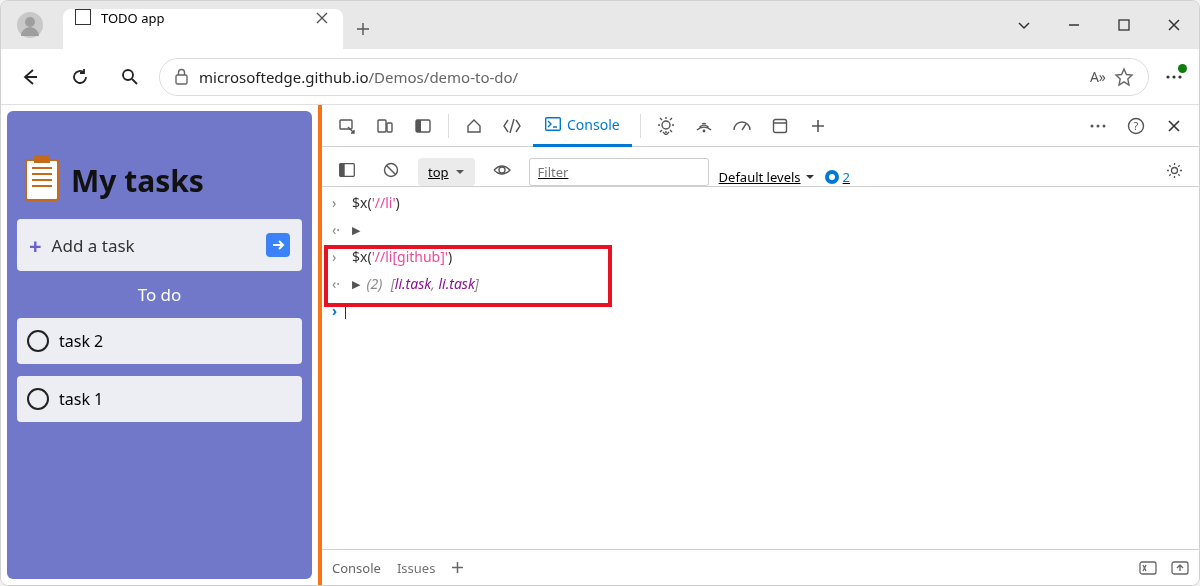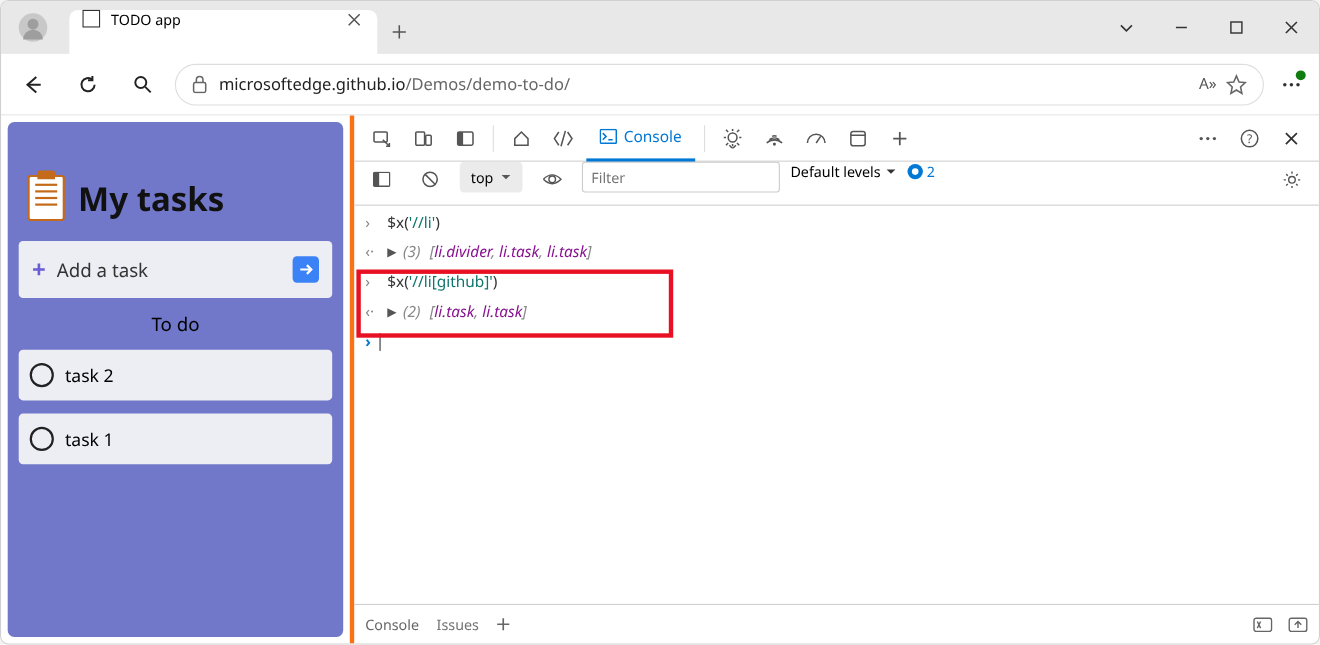--- a/index.html
+++ b/index.html
@@ -38,47 +38,47 @@
   .app-header { display:flex; align-items:flex-end; gap:12px; padding:6px 8px;margin-top:32px;}
   .clipboard-icon { width:34px; height:42px; background:#fff; border:2px solid #c46a1a; border-radius:3px; position:relative;}
   .clipboard-icon::before { content:""; position:absolute; top:-6px; left:7px; width:16px; height:8px; background:#c46a1a; border-radius:2px 2px 0 0;}
   .clipboard-icon::after { content:""; position:absolute; top:6px; left:5px; right:5px; height:2px; background:#c46a1a; box-shadow: 0 6px 0 #c46a1a, 0 12px 0 #c46a1a, 0 18px 0 #c46a1a; }
   .app-title { font-size:30px; font-weight:700; color:#111;}
 
   .add-task-card { background:#eceef4; border-radius:4px; height:52px; display:flex; align-items:center; padding:0 12px; gap:10px; font-size:17px; color:#333; cursor:pointer;}
   .plus-purple { color:#6b5dd3; font-size:22px; font-weight:700;}
   .blue-arrow { margin-left:auto; width:24px; height:24px; background:#3b82f6; border-radius:4px; display:flex; align-items:center; justify-content:center; color:#fff; }
 
-  .section-label { text-align:center; color:#000000; font-size:17px;}
+  .section-label { text-align:center; color:#ffffff; font-size:17px;}
   .task-card { background:#eceef4; border-radius:4px; height:46px; display:flex; align-items:center; padding:0 10px; gap:10px; font-size:16px;}
   .task-circle { width:22px; height:22px; border:2.5px solid #222; border-radius:50%;}
 
   
   .devtools { flex:1; display:flex; flex-direction:column; border-left:4px solid #f97316;}
   .dt-tabs { height:42px; display:flex; align-items:center; padding:0 8px; gap:4px; border-bottom:1px solid #d0d0d0;}
   .dt-ic { width:34px; height:32px; display:flex; align-items:center; justify-content:center; cursor:pointer; color:#555;}
   .dt-sep { width:1px; height:24px; background:#ddd; margin:0 4px;}
   .dt-tab { height:42px; padding:0 12px; display:flex; align-items:center; gap:6px; font-size:14px; color:#333; cursor:pointer;}
   .dt-tab.active { border-bottom:3px solid #0078d4; color:#0078d4;}
   .dt-tabs .spacer { flex:1;}
 
-  .dt-filter-row { height:40px; display:flex; align-items:flex-start; padding:0 8px; gap:10px; border-bottom:1px solid #d0d0d0; font-size:13px;}
+  .dt-filter-row { height:40px; display:flex; align-items:flex-end; padding:0 8px; gap:10px; border-bottom:1px solid #d0d0d0; font-size:13px;text-decoration:underline;}
   .dt-pill { height:28px; padding:0 10px; background:#ebebeb; border-radius:4px; display:flex; align-items:center; gap:6px; cursor:pointer;}
   .dt-filter-input { height:28px; width:180px; border:1px solid #ccc; border-radius:3px; padding:0 8px; font-size:13px;}
   .levels { display:flex; align-items:center; gap:4px;}
   .issues-badge { color:#0078d4; display:flex; align-items:center; gap:4px; font-size:13px;}
   .issues-dot { width:14px; height:14px; border-radius:50%; background:#0078d4; display:flex; align-items:center; justify-content:center;}
   .issues-dot::after{ content:""; width:6px; height:6px; border-radius:50%; background:#fff;}
 
   .console-body { flex:1; font-family: Consolas, "Courier New", monospace; font-size:14px; padding:2px 6px; color:#333; position:relative;}
   .con-row { display:flex; align-items:center; gap:6px; padding:4px 4px;}
   .chev { color:#888; width:14px; display:inline-block;} 
   .tri { color:#555; font-size:11px;}
   .mono { font-family: Consolas, monospace;}
-  .str { color:#0f766e;}
+  .str { color:#ec4899;}
   .num-it { color:#888; font-style:italic;}
   .obj { color:#881391; font-style:italic;}
   .bracket { color:#888; font-style:italic;}
   .prompt-blue { color:#0078d4; font-weight:bold;}
   .cursor { display:inline-block; width:1px; height:16px; background:#333; margin-left:2px; vertical-align:middle;}
   .highlight-box { position:absolute; border:4px solid #e81123; pointer-events:none;}
 
   .dt-status { height:36px; border-top:1px solid #d0d0d0; display:flex; align-items:center; padding:0 10px; gap:16px; font-size:13px; color:#666;}
   .dt-status .issues-link { color:#737373;}
   .dt-status .right { margin-left:auto; display:flex; gap:14px;}
@@ -342,21 +342,20 @@
     </div>
 
     <div class="console-body">
       <div class="con-row">
         <span class="chev">›</span>
         <span class="mono"><span>$x(</span><span class="str">'//li'</span><span>)</span></span>
       </div>
       <div class="con-row">
         <span class="chev">‹·</span>
         <span class="tri">▶</span>
-        <span class="mono"><span class="num-it">(3)</span> <span class="bracket">[</span><span class="obj">li.divider</span><span class="bracket">, </span><span class="obj">li.task</span><span class="bracket">, </span><span class="obj">li.task</span><span class="bracket">]</span></span>
       </div>
       <div class="con-row">
         <span class="chev">›</span>
         <span class="mono"><span>$x(</span><span class="str">'//li[github]'</span><span>)</span></span>
       </div>
       <div class="con-row">
         <span class="chev">‹·</span>
         <span class="tri">▶</span>
         <span class="mono"><span class="num-it">(2)</span> <span class="bracket">[</span><span class="obj">li.task</span><span class="bracket">, </span><span class="obj">li.task</span><span class="bracket">]</span></span>
       </div>

